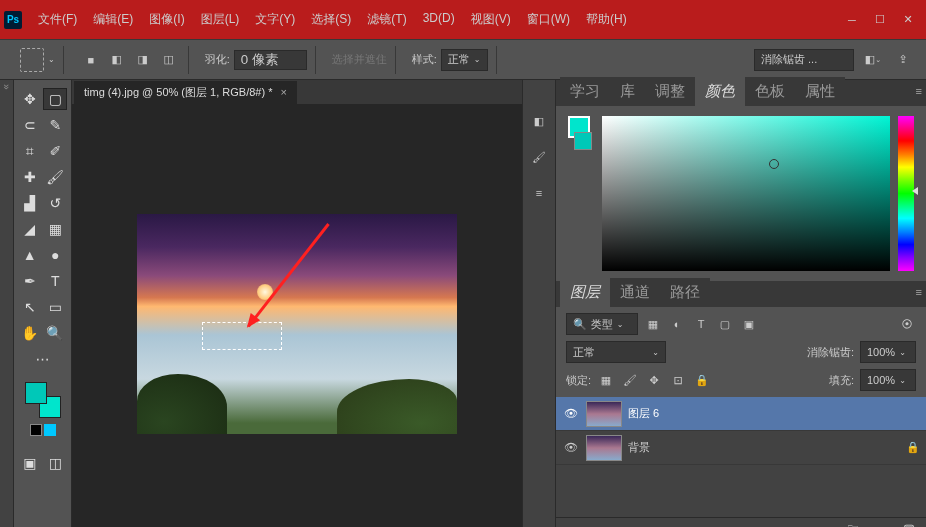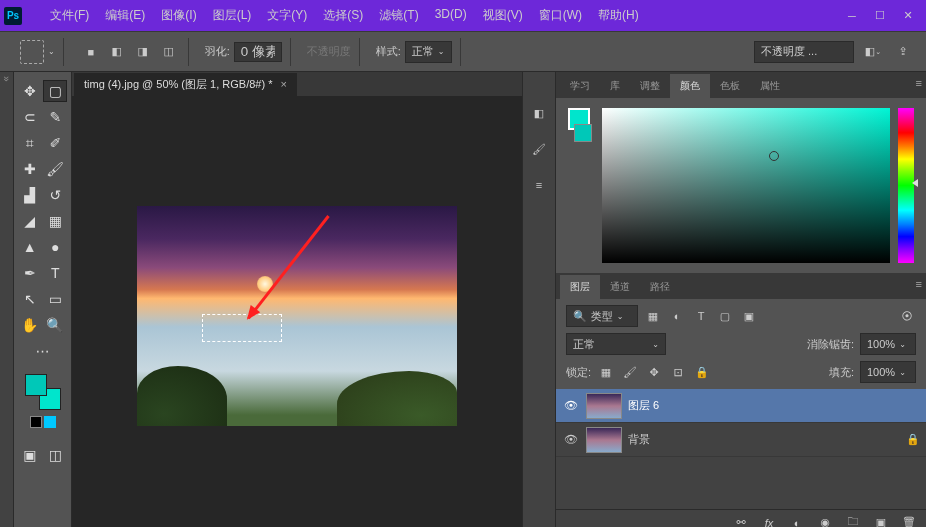--- a/index.html
+++ b/index.html
@@ -1,31 +1,31 @@
 <!DOCTYPE html>
 <html><head>
 <meta charset="utf-8">
 <style>
 * { margin: 0; padding: 0; box-sizing: border-box; font-family: "Microsoft YaHei", Arial, sans-serif; }
 body { background: #535353; color: #ccc; font-size: 11px; overflow: hidden; width: 926px; height: 527px; }
-.titlebar { height: 32px; background: #6d28d9; display: flex; align-items: center; padding: 0 4px; border-bottom: 1px solid #383838; }
+.titlebar { height: 40px; background: #b91c1c; display: flex; align-items: center; padding: 0 4px; border-bottom: 1px solid #383838; }
 .ps-logo { width: 18px; height: 18px; background: #001c33; color: #00c8ff; display: flex; align-items: center; justify-content: center; font-weight: bold; font-size: 10px; border-radius: 2px; }
-.menu { display: flex; margin-left: 20px; gap: 0; }
+.menu { display: flex; margin-left: 8px; gap: 0; }
 .menu-item { padding: 4px 8px; cursor: pointer; font-size: 12px; }
 .window-controls { margin-left: auto; display: flex; gap: 0; }
 .win-btn { width: 28px; height: 20px; display: flex; align-items: center; justify-content: center; cursor: pointer; color: #ccc; }
 .options-bar { height: 40px; background: #535353; display: flex; align-items: center; padding: 0 12px; gap: 8px; border-bottom: 1px solid #2a2a2a; }
 .opt-group { display: flex; align-items: center; gap: 4px; padding: 0 8px; border-right: 1px solid #383838; height: 28px; }
 .opt-group:last-child { border-right: none; }
 .tool-preview { width: 24px; height: 24px; border: 1px dashed #aaa; border-radius: 2px; }
 .icon-btn { width: 22px; height: 22px; display: flex; align-items: center; justify-content: center; cursor: pointer; color: #ccc; }
 .icon-btn.small { width: 18px; height: 18px; }
 .label { color: #ccc; }
 .label.dim { color: #777; }
-.input-box { background: #383838; border: 1px solid #2a2a2a; color: #ccc; padding: 2px 6px; width: 48px; height: 20px; }
+.input-box { background: #383838; border: 1px solid #2a2a2a; color: #ccc; padding: 2px 6px; width: 73px; height: 20px; }
 .select-box { background: #383838; border: 1px solid #2a2a2a; color: #ccc; padding: 2px 6px; height: 22px; display: flex; align-items: center; gap: 4px; cursor: pointer; }
 .main { display: flex; height: 463px; }
 .tools-collapse { width: 14px; background: #424242; display: flex; align-items: flex-start; justify-content: center; padding-top: 4px; border-right: 1px solid #2a2a2a; }
 .collapse-dots { color: #888; font-size: 10px; writing-mode: vertical-rl; }
 .tools-panel { width: 58px; background: #535353; padding: 8px 4px; display: flex; flex-direction: column; gap: 4px; border-right: 1px solid #2a2a2a; }
 .tool-row { display: flex; gap: 2px; justify-content: center; }
 .tool { width: 24px; height: 22px; display: flex; align-items: center; justify-content: center; cursor: pointer; color: #ddd; font-size: 14px; position: relative; }
 .tool.active { background: #383838; border: 1px solid #222; }
 .color-swatches { margin-top: 8px; position: relative; width: 36px; height: 36px; margin-left: auto; margin-right: auto; }
 .swatch-back { position: absolute; right: 0; bottom: 0; width: 22px; height: 22px; background: #00e5cc; border: 1px solid #222; }
@@ -40,22 +40,22 @@
 .grass-left { position: absolute; left: 0; bottom: 0; width: 90px; height: 60px; background: radial-gradient(ellipse at 30% 80%, #2a4520 0%, #1a2a12 100%); border-radius: 50% 60% 0 0; }
 .grass-right { position: absolute; right: 0; bottom: 0; width: 120px; height: 55px; background: radial-gradient(ellipse at 70% 80%, #3a5a28 0%, #2a3a18 100%); border-radius: 60% 40% 0 0; }
 .sun { position: absolute; left: 120px; top: 70px; width: 16px; height: 16px; background: radial-gradient(circle, #fff8e0 0%, #ffcc80 60%, transparent 100%); border-radius: 50%; }
 .selection { position: absolute; left: 65px; top: 108px; width: 80px; height: 28px; border: 1px dashed #fff; }
 .arrow { position: absolute; left: 190px; top: 10px; width: 3px; height: 130px; background: #ff2020; transform: rotate(38deg); transform-origin: top; }
 .arrow::after { content: ''; position: absolute; bottom: -2px; left: -5px; border-left: 6px solid transparent; border-right: 6px solid transparent; border-top: 14px solid #ff2020; }
 .status-bar { height: 22px; background: #383838; display: flex; align-items: center; padding: 0 8px; gap: 20px; font-size: 11px; }
 .mid-strip { width: 34px; background: #424242; display: flex; flex-direction: column; align-items: center; padding-top: 30px; gap: 14px; border-left: 1px solid #2a2a2a; border-right: 1px solid #2a2a2a; }
 .right-panels { width: 370px; background: #535353; display: flex; flex-direction: column; }
 .panel-tabs { display: flex; background: #383838; height: 26px; align-items: flex-end; padding-left: 4px; position: relative; }
-.panel-tab { padding: 5px 10px; color: #999; cursor: pointer; font-size: 10px; background: #383838; }
-.panel-tab.active { background: #535353; color: #ddd; }
+.panel-tab { padding: 5px 10px; color: #999; cursor: pointer; font-size: 15px; background: #383838; }
+.panel-tab.active { background: #535353; color: #ddd; font-style: italic; }
 .panel-menu-btn { position: absolute; right: 4px; top: 5px; color: #aaa; cursor: pointer; }
 .color-panel { background: #535353; padding: 10px 12px; display: flex; gap: 8px; }
 .color-swatch-panel { width: 26px; }
 .cs-main { width: 22px; height: 22px; background: #00e5cc; border: 2px solid #fff; margin-bottom: 2px; }
 .cs-sub { width: 18px; height: 18px; background: #00c8b8; border: 1px solid #888; margin-left: 6px; margin-top: -8px; }
 .color-field { flex: 1; height: 155px; background: linear-gradient(to bottom, rgba(0,0,0,0) 0%, #000 100%), linear-gradient(to right, #fff 0%, #00f5d5 100%); position: relative; }
 .color-cursor { position: absolute; left: 58%; top: 28%; width: 10px; height: 10px; border: 1.5px solid #333; border-radius: 50%; }
 .hue-strip { width: 16px; height: 155px; background: linear-gradient(to bottom, #ff00ff 0%, #ff0080 8%, #ff0000 16%, #ff8000 25%, #ffff00 33%, #80ff00 41%, #00ff00 50%, #00ff80 58%, #00ffff 66%, #0080ff 75%, #0000ff 83%, #8000ff 91%, #ff00ff 100%); position: relative; }
 .hue-cursor { position: absolute; right: -4px; top: 46%; width: 0; height: 0; border-top: 4px solid transparent; border-bottom: 4px solid transparent; border-right: 6px solid #ddd; }
 .layers-section { flex: 1; display: flex; flex-direction: column; }
@@ -102,32 +102,32 @@
     <div class="icon-btn">■</div>
     <div class="icon-btn">◧</div>
     <div class="icon-btn">◨</div>
     <div class="icon-btn">◫</div>
   </div>
   <div class="opt-group">
     <span class="label">羽化:</span>
     <input class="input-box" value="0 像素" style="">
   </div>
   <div class="opt-group">
-    <span class="label dim">不透明度</span>
+    <span class="label dim">选择并遮住</span>
   </div>
   <div class="opt-group">
     <span class="label">样式:</span>
     <div class="select-box">
         <span>正常</span>
         <span style="font-size:8px;">⌄</span>
       </div>
   </div>
   <div style="flex:1"></div>
   <div class="select-box" style="width:100px;">
-      <span>不透明度 ...</span>
+      <span>消除锯齿 ...</span>
     </div>
   <div class="icon-btn">◧<span style="font-size:7px;">⌄</span></div>
   <div class="icon-btn">⇪</div>
 </div>
 
 <div class="main">
   <div class="tools-collapse">
       <span class="collapse-dots">»</span>
     </div>
 

